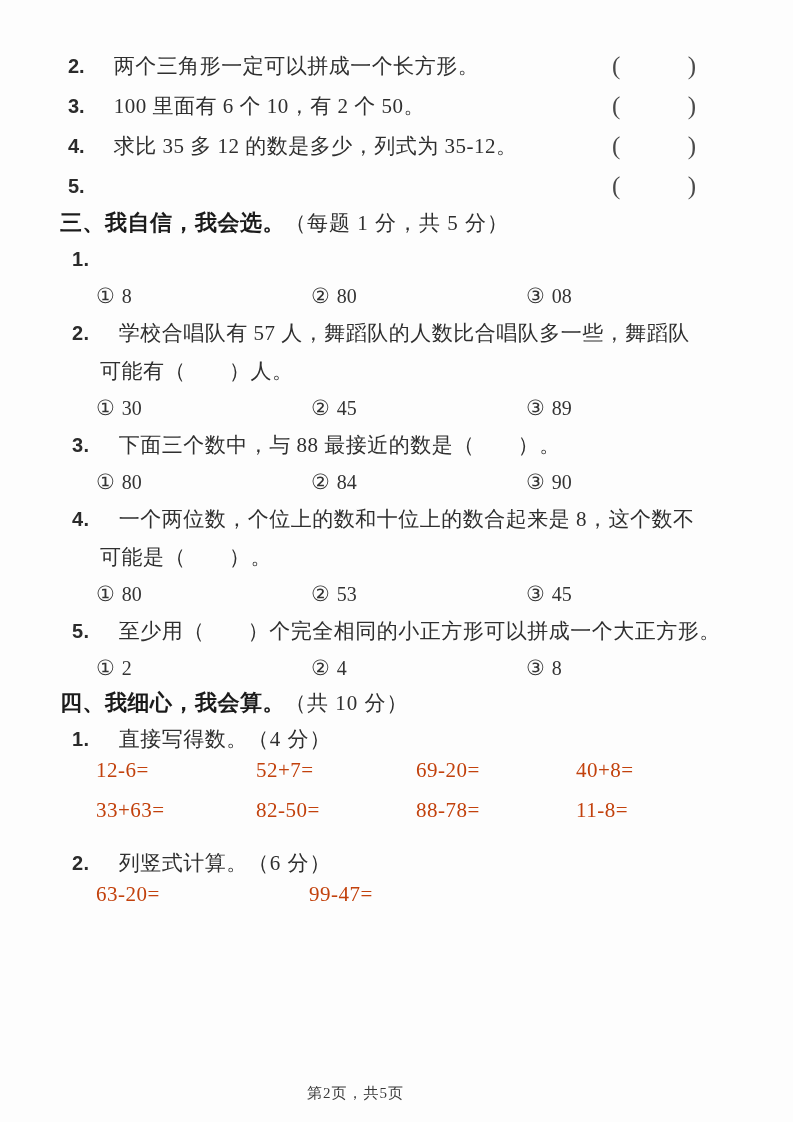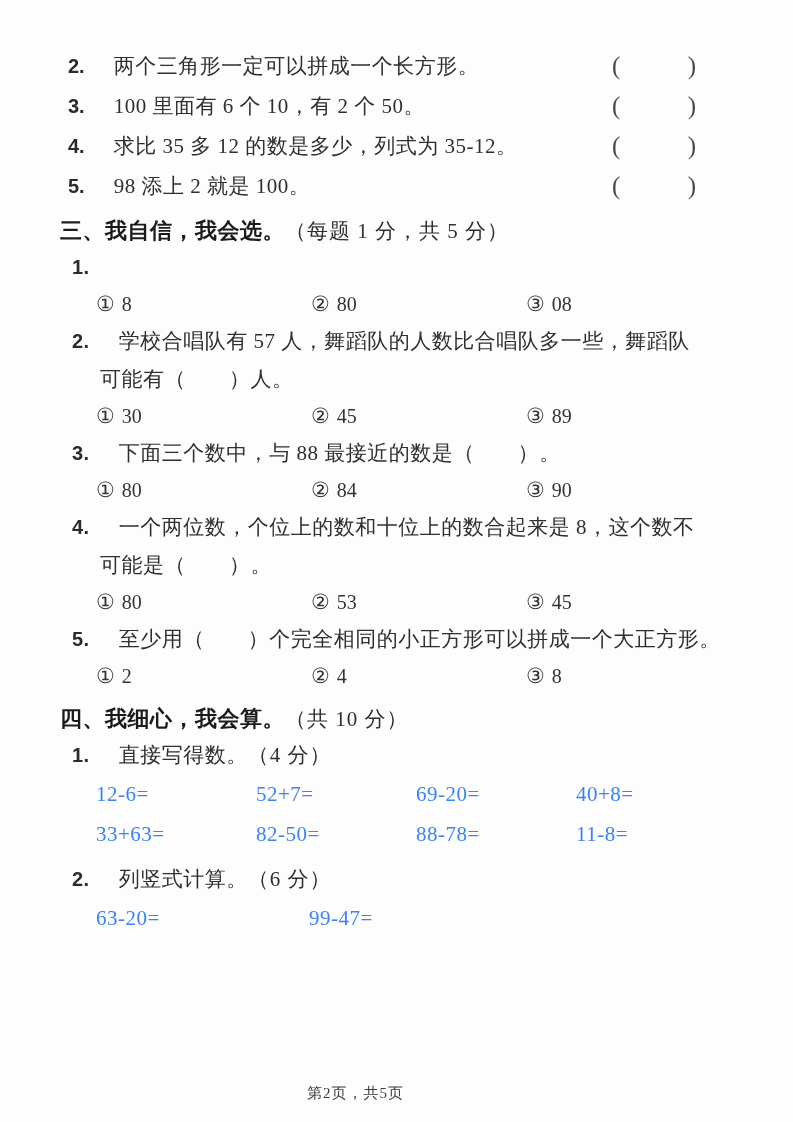--- a/index.html
+++ b/index.html
@@ -18,37 +18,37 @@
     font-family:"Liberation Sans", sans-serif; font-weight:700;
     font-size:20px; color:#2b2b2b; margin-right:9px; flex:none;
   }
   .q-text { letter-spacing:0.5px;margin-left:20px; }
   .parens {
     position:absolute; left:544px; top:0; width:84px; height:40px;
     display:flex; justify-content:space-between; align-items:center;
     font-size:25px; color:#4a4a4a;
   }
   
-  .section-header { margin-top:8px; height:34px; line-height:34px; font-size:22px; white-space:nowrap; }
+  .section-header { height:34px; line-height:34px; font-size:22px; white-space:nowrap; }
   .section-title { font-family:"Liberation Sans", sans-serif; font-weight:700; color:#1b1b1b; letter-spacing:0.5px; }
   .score-note { font-size:21px; color:#2f2f2f; letter-spacing:1px; }
   
   .question { padding-left:12px; font-size:21px; }
   .q-line { display:flex; line-height:38px; letter-spacing:0.5px; }
   .q-line .num { line-height:38px; }
   .q-cont { padding-left:28px; line-height:38px; letter-spacing:0.5px; }
   .options { display:flex; align-items:center; height:36px; padding-left:24px; font-size:20px; }
   .option { width:215px; display:flex; align-items:center; flex:none; }
   .opt-mark { font-size:21px; margin-right:7px; color:#333; }
   .opt-text { color:#333; }
   
   .calc-sub { padding-left:12px; font-size:21px; }
   .calc-label { display:flex; line-height:38px; letter-spacing:0.5px; }
   .calc-label .num { line-height:38px; }
-  .calc-row { display:flex; align-items:center; height:40px; padding-left:24px; font-size:21px; color:#3b82f6; }
+  .calc-row { display:flex; height:40px; padding-left:24px; font-size:21px; color:#c2410c; }
   .expr { width:160px; flex:none; letter-spacing:0.5px; }
   .calc-row.wide .expr { width:213px; }
   .gap6 { margin-top:6px; }
   
   .footer {
     position:absolute; top:1084px; left:0; width:711px;
     text-align:center; font-size:15px; color:#3a3a3a; letter-spacing:1px;
   }
 </style>
 </head>
@@ -80,21 +80,20 @@
       <span class="num">4.</span>
       <span class="q-text">求比 35 多 12 的数是多少，列式为 35-12。</span>
       <span class="parens">
           <span>(</span>
           <span>)</span>
         </span>
     </div>
 
     <div class="tf-row">
       <span class="num">5.</span>
-      <span class="q-text">98 添上 2 就是 100。</span>
       <span class="parens">
           <span>(</span>
           <span>)</span>
         </span>
     </div>
 
   </section>
 
   <section>
 

